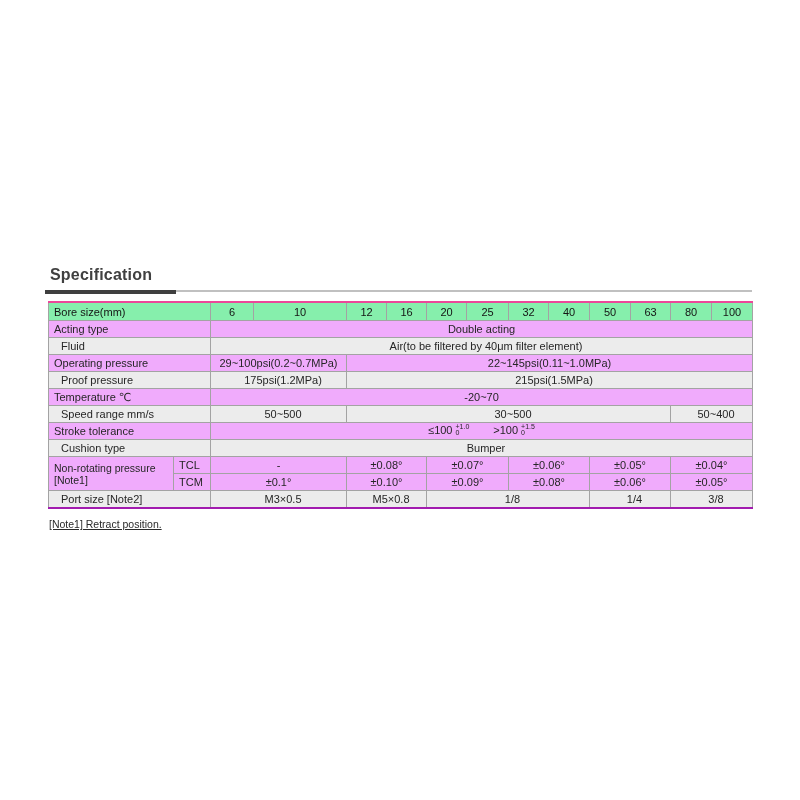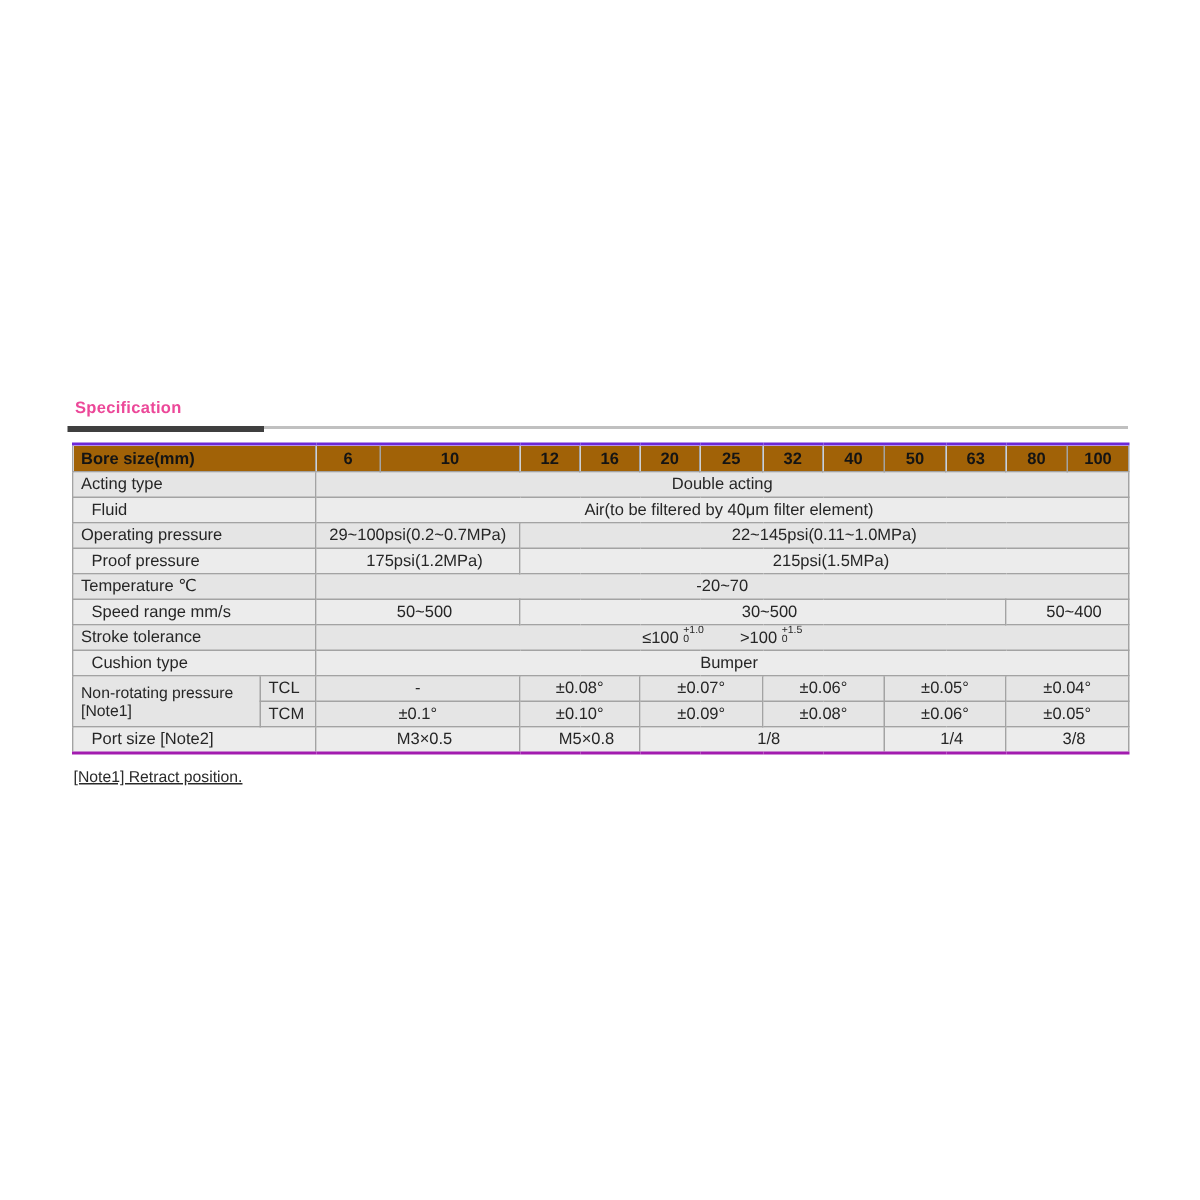--- a/index.html
+++ b/index.html
@@ -9,23 +9,23 @@
     color: #222;
     position: relative;
     overflow: hidden;
   }
   .sheet {
     position: absolute;
     left: 48px; top: 266px;
     width: 704px;
   }
   .spec-title {
-    font-size: 11px;
+    font-size: 16px;
     font-weight: bold;
-    color: #ec4899;
+    color: #404040;
     margin: 0 0 6px 2px;
     letter-spacing: 0.2px;
   }
   .title-rule {
     position: relative;
     height: 4px;
     margin-bottom: 7px;
   }
   .title-rule .light {
     position: absolute; left: 0; right: 0; top: 0;
@@ -43,27 +43,27 @@
     color: #262626;
   }
   table.spec th, table.spec td {
     border: 1px solid #a3a3a3;
     padding: 0 3px;
     height: 16px;
     line-height: 12px;
     text-align: center;
     overflow: hidden;
     white-space: nowrap;
-    background: #e5e5e5;
+    background: #f0abfc;
   }
   table.spec thead th {
-    background: #a16207;
-    font-weight: bold;
+    background: #86efac;
+    font-weight: normal;
     height: 17px;
-    border-top: 2px solid #6d28d9;
+    border-top: 2px solid #ec4899;
     color: #141414;
   }
   table.spec .label {
     text-align: left;
     padding-left: 5px;
   }
   table.spec tr.zebra td { background: #ececec; padding-left: 12px; }
   table.spec tr.last td { border-bottom: 2px solid #a21caf; }
   td.multiline {
     white-space: normal;

